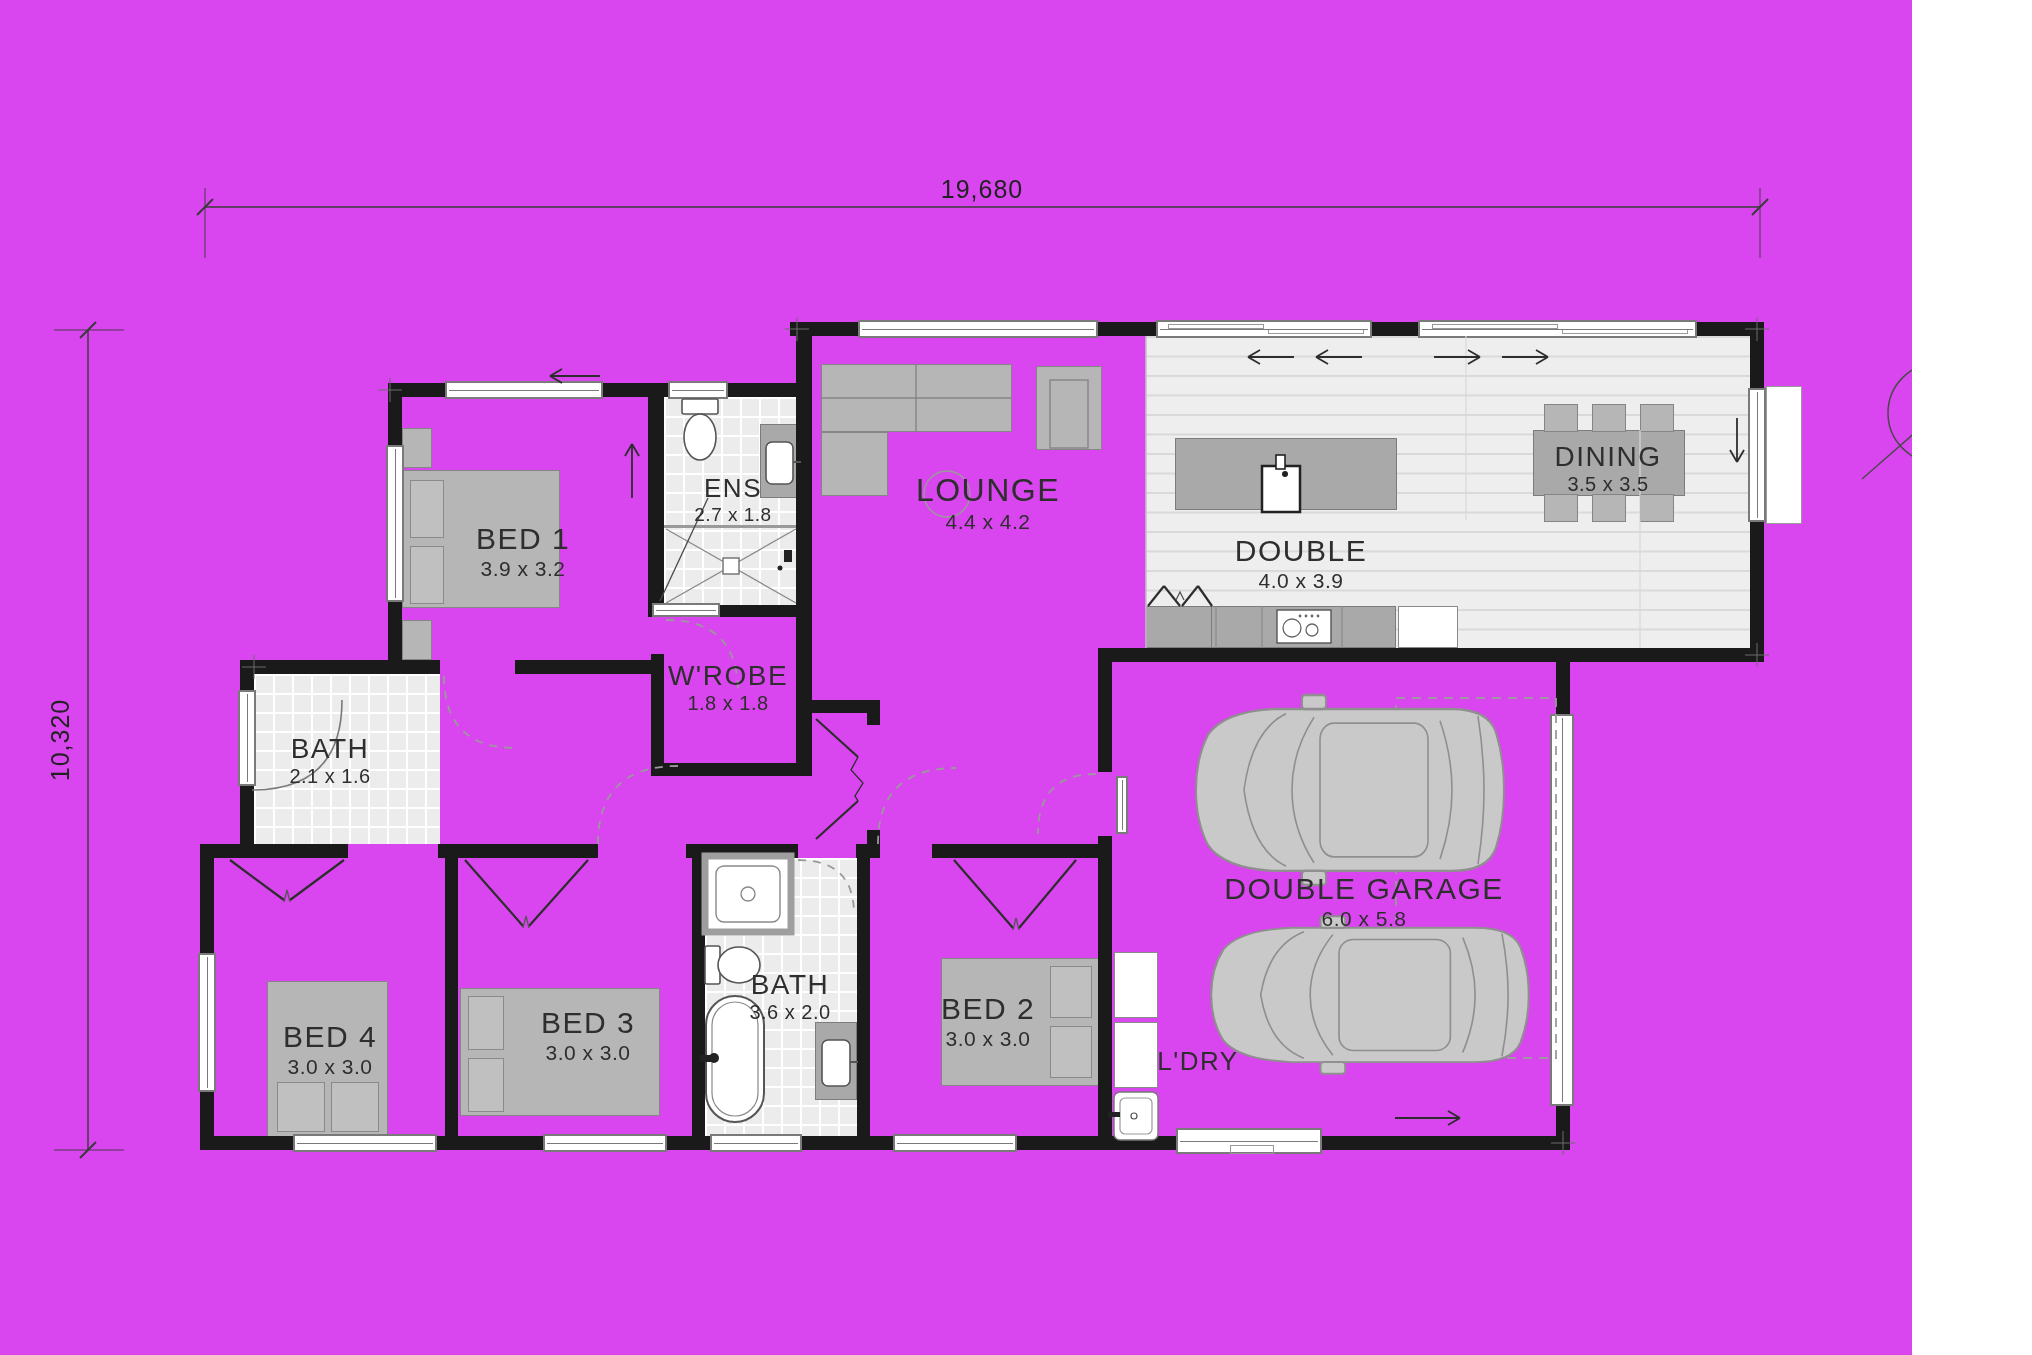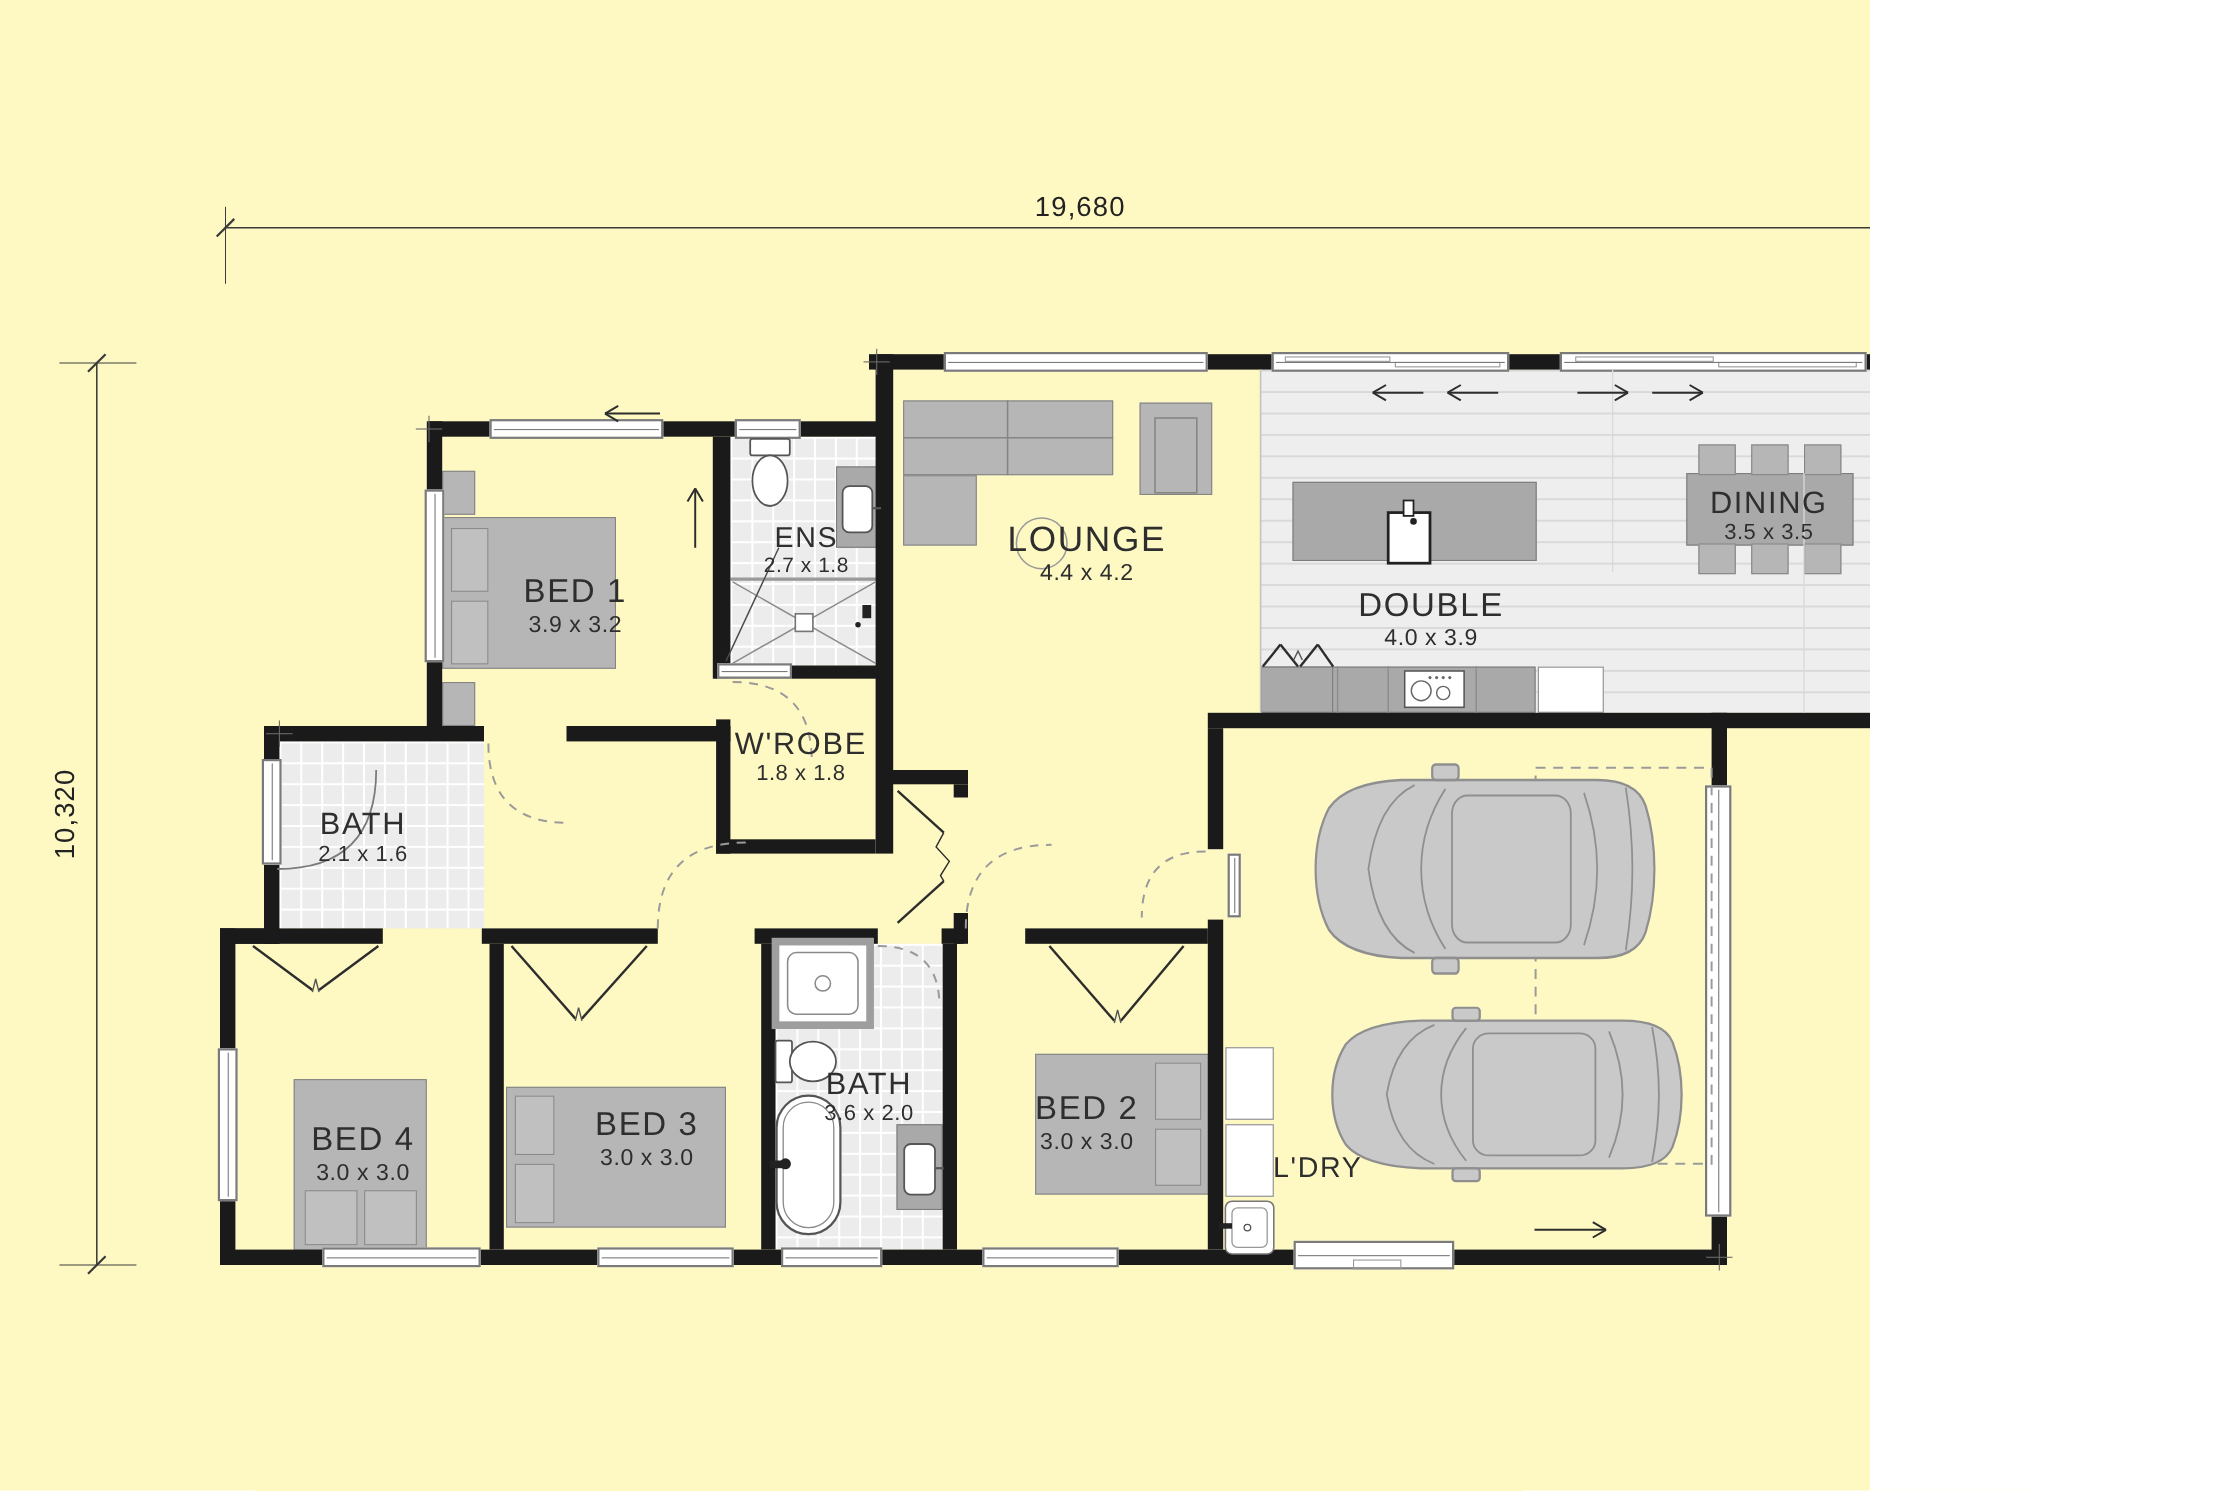--- a/index.html
+++ b/index.html
@@ -1,17 +1,17 @@
 <!DOCTYPE html>
 <html><head>
 <meta charset="utf-8">
 <title>Floor Plan</title>
 <style>
   html,body{margin:0;padding:0;background:#fff;font-family:"Liberation Sans", sans-serif;}
-  #plan{position:relative;width:1700px;height:1355px;background:#fef9c3;overflow:hidden;}
+  #plan{position:relative;width:1912px;height:1355px;background:#d946ef;overflow:hidden;}
   .w{position:absolute;background:#1a1a1a;z-index:3;}
   .floor{position:absolute;z-index:1;}
   .tile{background-color:#ececec;
         background-image:linear-gradient(#ffffff 2px, transparent 2px),
                          linear-gradient(90deg,#ffffff 2px, transparent 2px);
         background-size:19px 19px;}
   .plank{background-color:#eeeeee;
          background-image:linear-gradient(#d9d9d9 1.5px, transparent 1.5px);
          background-size:100% 19.5px;}
   .f{position:absolute;background:#b6b6b6;border:1.5px solid #858585;box-sizing:border-box;z-index:2;}
@@ -371,14 +371,18 @@
     <div class="rn">BATH</div>
     <div class="rd">3.6 x 2.0</div>
   </div>
   <div class="lbl" style="left:988px;top:1021px;">
     <div class="rn">BED 2</div>
     <div class="rd">3.0 x 3.0</div>
   </div>
   <div class="lbl sm" style="left:1198px;top:1062px;">
     <div class="rn">L'DRY</div>
   </div>
+  <div class="lbl" style="left:1364px;top:901px;">
+    <div class="rn">DOUBLE GARAGE</div>
+    <div class="rd">6.0 x 5.8</div>
+  </div>
 
 </div>
 
 </body></html>

